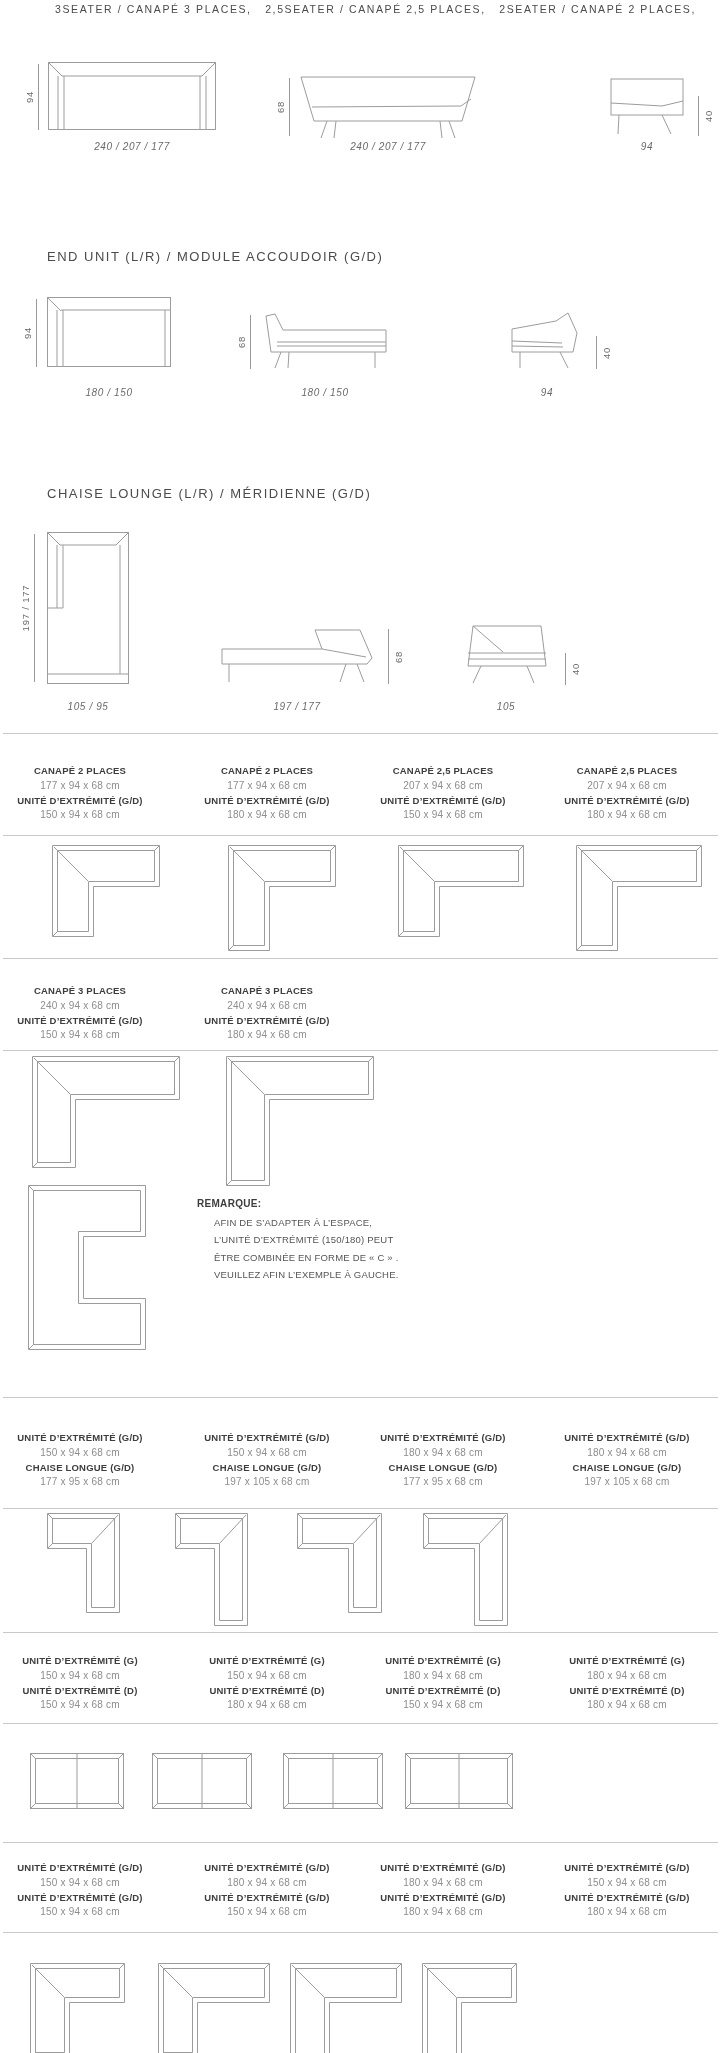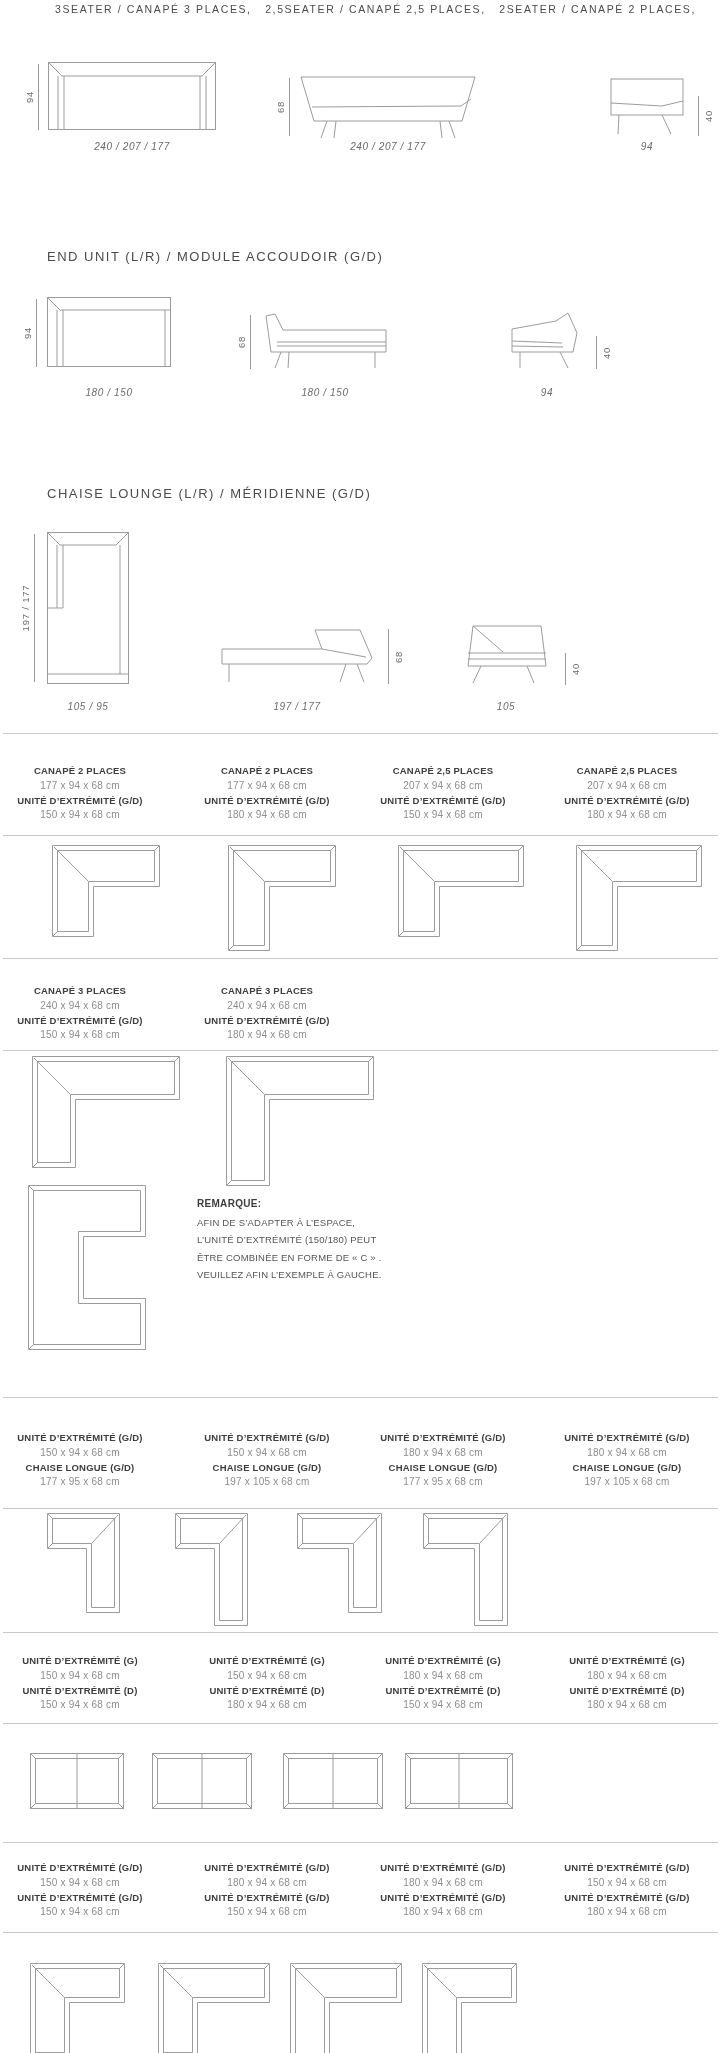--- a/index.html
+++ b/index.html
@@ -19,21 +19,21 @@
   .hdim{position:absolute;}
   .hdim .hline{height:1px;background:#8f8f8f;}
   .hdim .lab{display:block;text-align:center;padding-top:4px;font-size:10px;
              color:#6a6a6a;letter-spacing:.6px;font-style:italic;}
   .hr{position:absolute;left:3px;right:3px;height:1px;background:#c9c9c9;}
   .spec-col{position:absolute;width:160px;text-align:center;}
   .sl{font-size:9.5px;font-weight:700;color:#3d3d3d;letter-spacing:.2px;line-height:14.8px;white-space:nowrap;}
   .sv{font-size:10px;color:#8d8d8d;letter-spacing:.2px;line-height:14.8px;white-space:nowrap;}
   .note{position:absolute;left:197px;top:1198px;width:200px;}
   .note-title{font-size:10px;font-weight:700;color:#3d3d3d;letter-spacing:.3px;margin-bottom:5px;}
-  .note-line{font-size:9.5px;color:#555555;letter-spacing:.2px;line-height:17.4px;white-space:nowrap;}
+  .note-line{font-size:9.5px;color:#555555;letter-spacing:.2px;line-height:17.4px;white-space:nowrap;margin-left:17px;}
 </style>
 </head>
 <body>
 
 <div id="page">
 
   <div class="title">3SEATER / CANAPÉ 3 PLACES,   2,5SEATER / CANAPÉ 2,5 PLACES,   2SEATER / CANAPÉ 2 PLACES,</div>
 
   <div class="diag" style="left:48px;top:62px">
       <svg width="168" height="68" viewBox="0 0 168 68">

